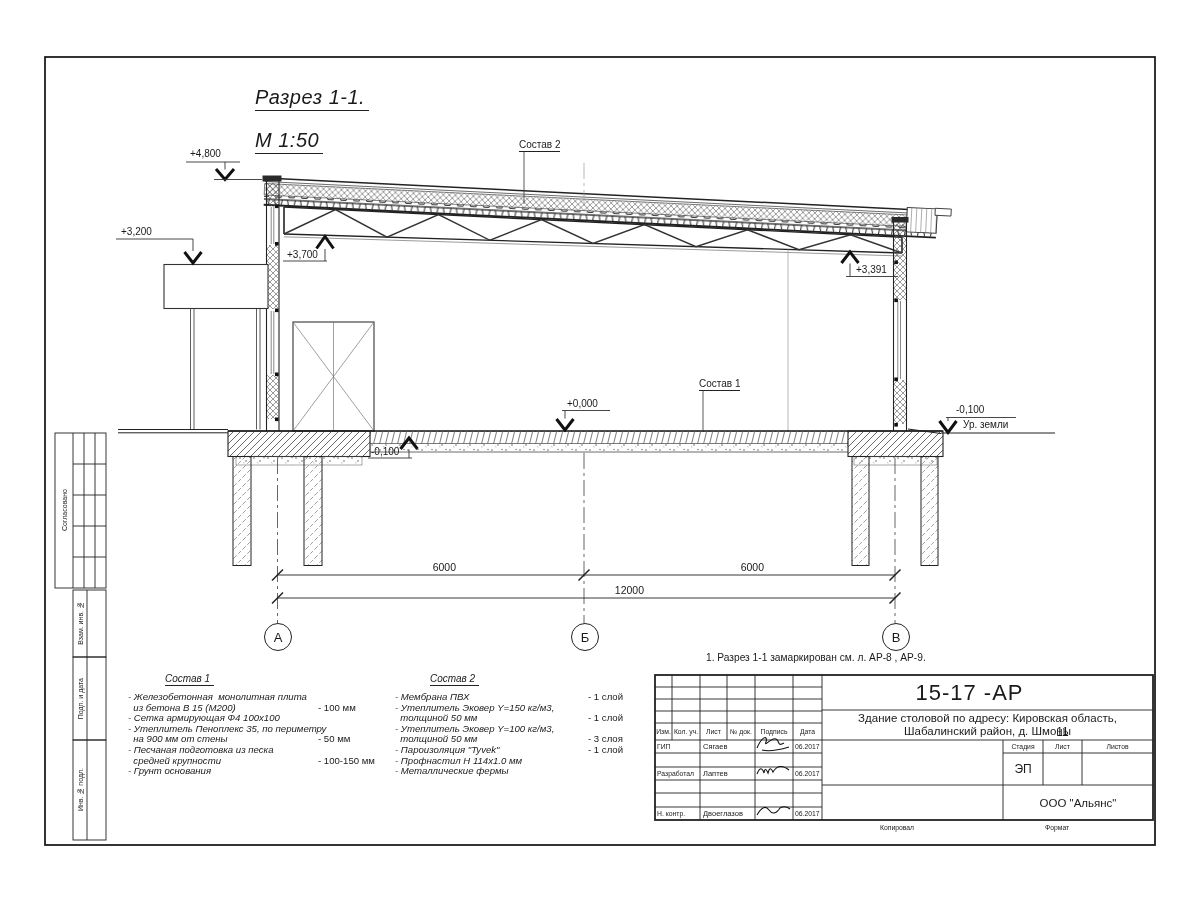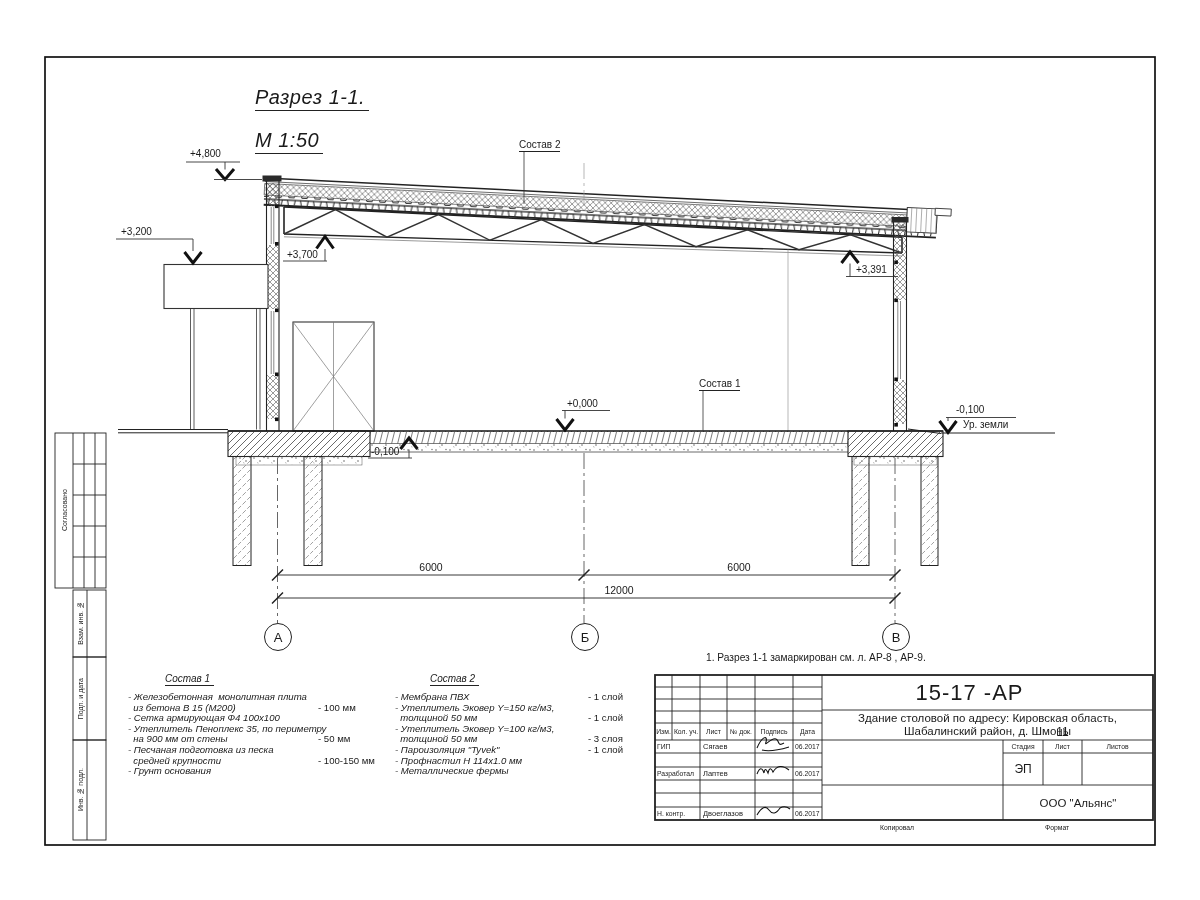--- a/index.html
+++ b/index.html
@@ -1,21 +1,21 @@
 <!DOCTYPE html>
 <html><head>
 <meta charset="utf-8">
 <style>
   html,body{margin:0;padding:0;background:#ffffff;}
   #sheet{position:relative;width:1200px;height:900px;background:#fff;overflow:hidden;
          font-family:"Liberation Sans","DejaVu Sans",sans-serif;color:#1a1a1a;}
   .abs{position:absolute;}
   .txt{white-space:pre;color:#1a1a1a;text-align:right;}
   .lvl{font-size:10px;}
-  .dim{font-size:10.5px;text-align:center;}
+  .dim{font-size:10.5px;text-align:right;}
   .h-it{font-style:italic;border-bottom:1.5px solid #222;display:inline-block;padding:0 4px 1px 0;}
   .bigtitle{font-size:20px;letter-spacing:.5px;}
   .callout{font-size:10px;border-bottom:1px solid #222;padding-bottom:1px;}
   .axis-circle{width:26px;height:26px;border:1.3px solid #222;border-radius:50%;
                display:flex;align-items:center;justify-content:center;font-size:13px;background:#fff;}
   .list{font-size:9.6px;}
   .lrow{position:relative;height:10.6px;line-height:10.6px;}
   .lt{position:absolute;left:0;white-space:pre;font-style:italic;}
   .lv{position:absolute;white-space:pre;}
   .s1 .lv{left:190px;} .s2 .lv{left:193px;}

